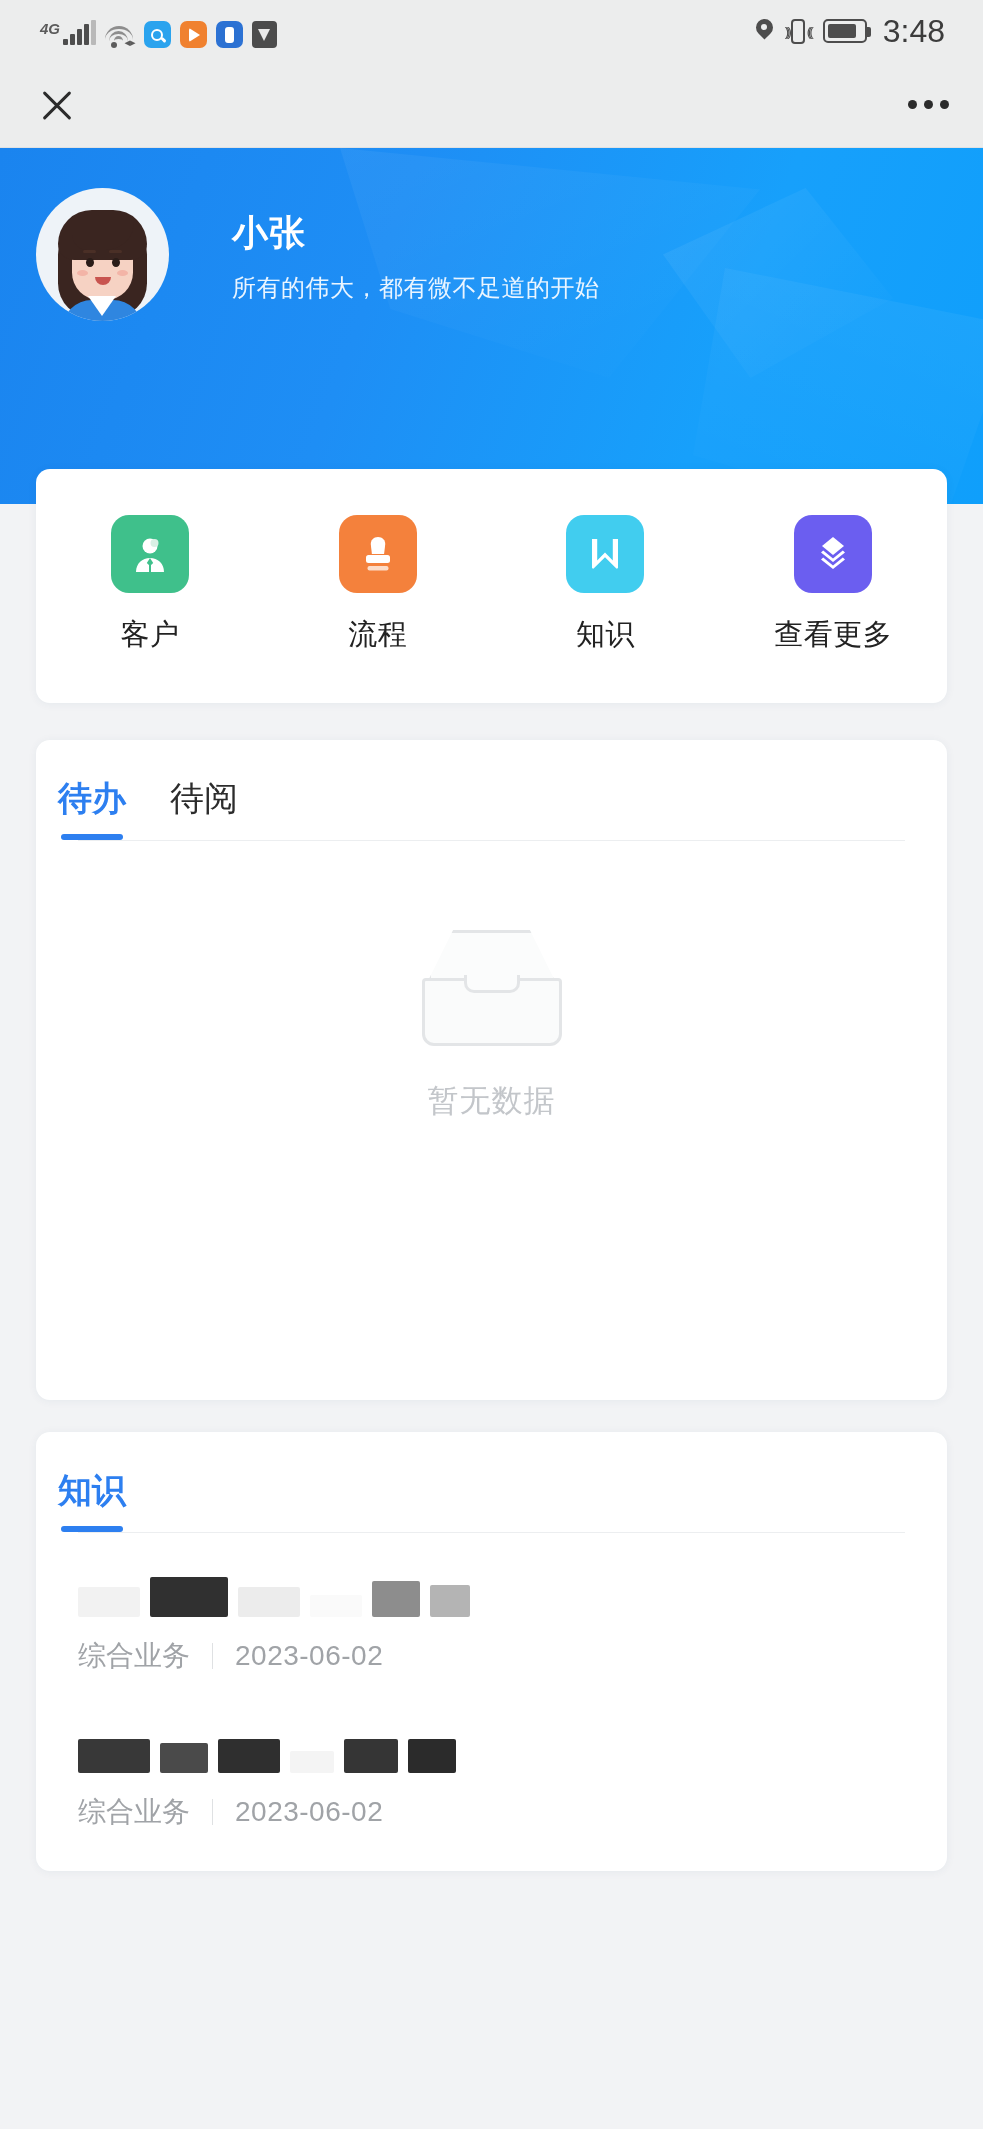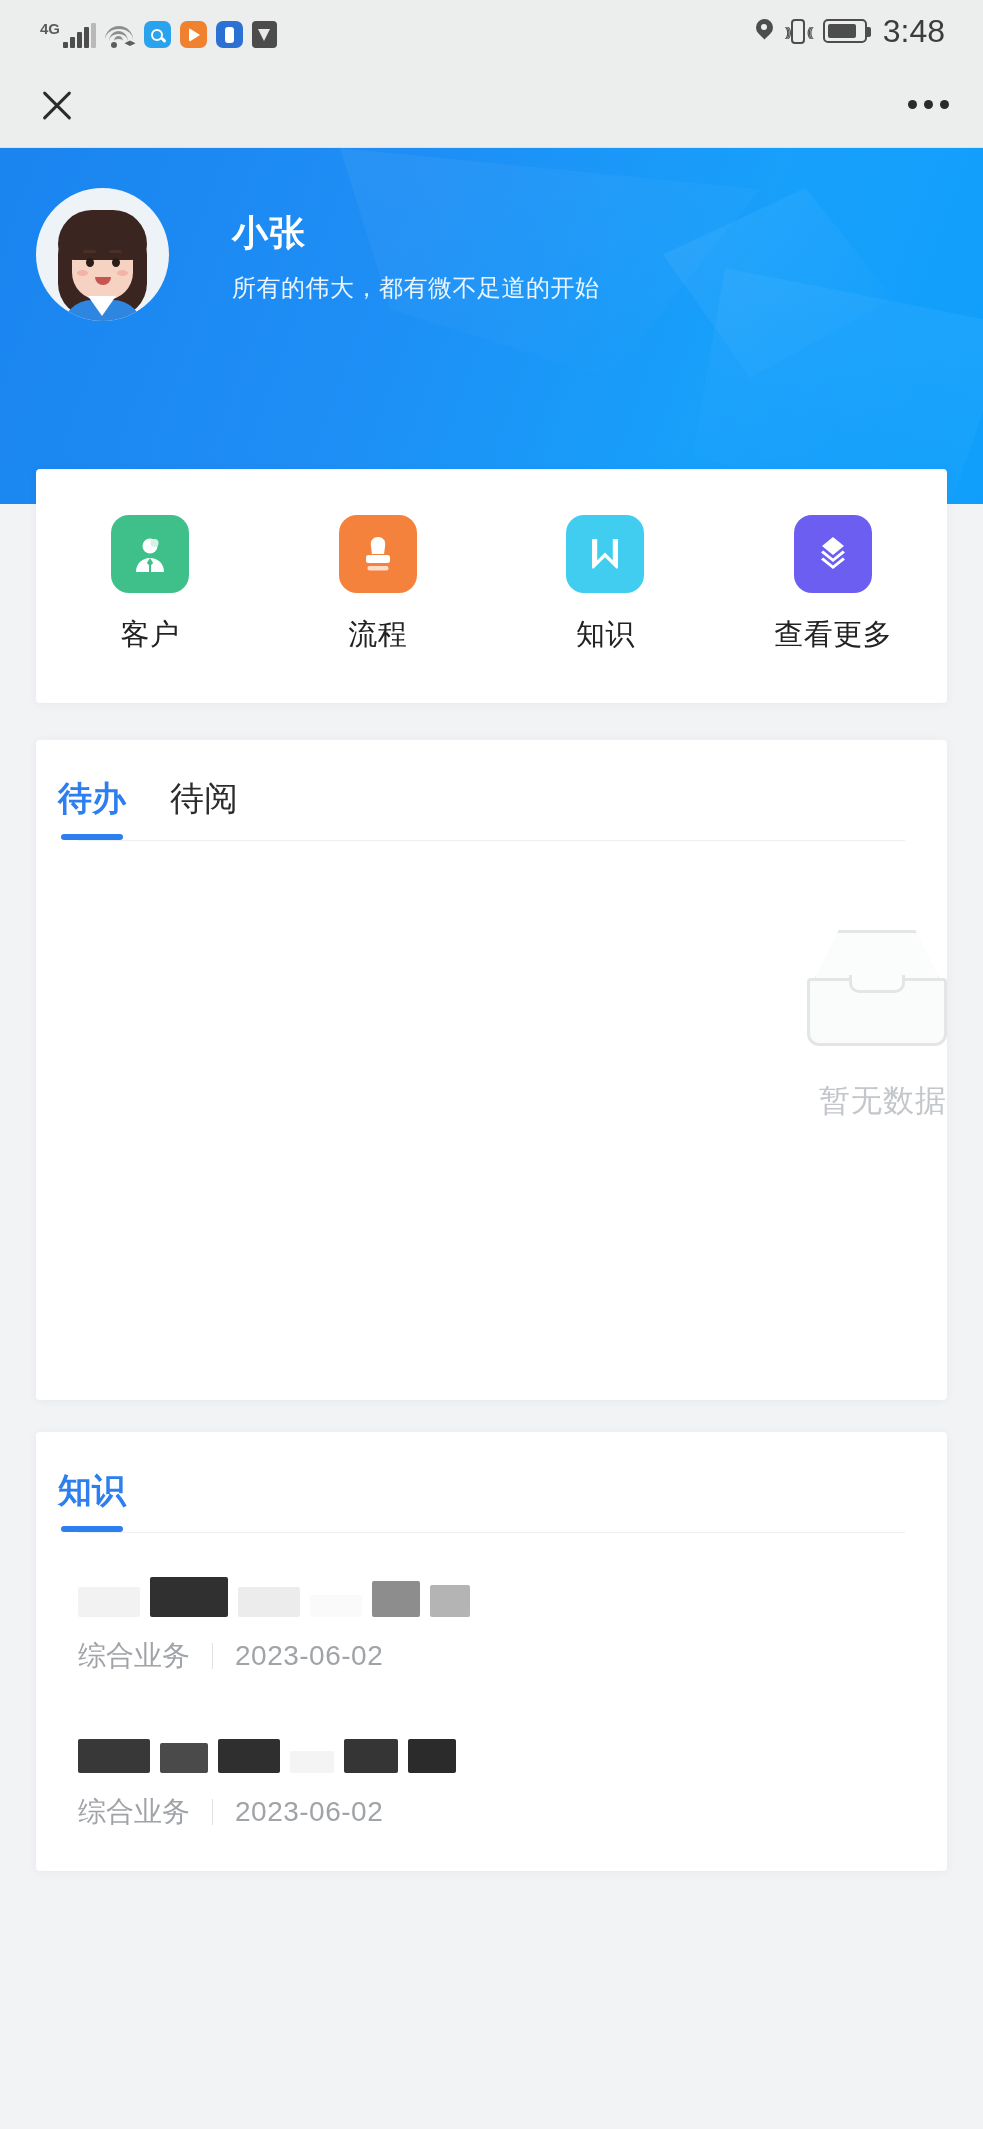--- a/index.html
+++ b/index.html
@@ -13,21 +13,21 @@
 
   
   .statusbar{
     height:62px; background:#eceded;
     display:flex; align-items:center; justify-content:space-between;
     padding:0 38px 0 40px;
   }
   .sb-left{ display:flex; align-items:flex-end; gap:9px; height:34px; }
   .sb-right{ display:flex; align-items:center; gap:12px; }
 
-  .net{ display:flex; align-items:flex-end; gap:3px; }
+  .net{ display:flex; gap:3px;font-style:italic; }
   .net-4g{ font-size:15px; color:#5b5b5b; font-weight:bold; line-height:1; margin-bottom:12px;}
   .bars{ display:flex; align-items:flex-end; gap:2.5px; height:24px; }
   .bars i{ display:block; width:4.5px; background:#4d4d4d; border-radius:1px; }
   .bars i:nth-child(1){ height:6px; }
   .bars i:nth-child(2){ height:11px; }
   .bars i:nth-child(3){ height:16px; }
   .bars i:nth-child(4){ height:21px; }
   .bars i:nth-child(5){ height:25px; background:#b9b9b9; }
 
   .wifi{ position:relative; width:30px; height:25px; }
@@ -137,21 +137,21 @@
       background:#2f86e0; border-radius:30px 30px 0 0; }
   .av-collar{ position:absolute; left:52px; top:108px; width:28px; height:20px;
       background:#fff; clip-path:polygon(0 0,100% 0,50% 100%); }
 
   .ptext{ padding-top:4px;margin-left:37px; }
   .pname{ font-size:36px; color:#ffffff; font-weight:bold; letter-spacing:1px; }
   .pslogan{ font-size:24px; color:#eaf5ff; margin-top:14px; letter-spacing:.5px; }
 
   
   .card{
-    background:#fff; border-radius:4px; margin:0 36px;
+    background:#fff; border-radius:14px; margin:0 36px;
     box-shadow:0 1px 10px rgba(20,60,110,.06);
   }
   .quick{ position:absolute; left:0; right:0; top:469px; }
   .quick .card{ padding:46px 0 48px; }
   .grid{ display:flex; }
   .qitem{ flex:1; display:flex; flex-direction:column; align-items:center; cursor:pointer; }
   .qicon{ width:78px;height:78px;border-radius:18px;display:flex;
           align-items:center;justify-content:center; }
   .qlabel{ margin-top:22px; font-size:29px; color:#222; letter-spacing:.5px; }
 
@@ -167,21 +167,21 @@
   .tab{ font-size:34px; color:#2c2c2c; padding-bottom:18px; position:relative; cursor:pointer; }
   .tab.active{ color:#2d7ff0; font-weight:bold; }
   .tab.active::after{
     content:""; position:absolute; left:50%; transform:translateX(-50%);
     bottom:0; width:62px; height:6px; background:#2d7ff0; border-radius:3px;
   }
   .tabs-rule{ height:1px; background:#eceef0; margin:0 42px; }
 
   .empty{
     position:absolute; left:0; right:0; top:190px;
-    display:flex; flex-direction:column; align-items:flex-end;
+    display:flex; flex-direction:column; align-items:center;
   }
   .tray{ width:140px; height:116px; position:relative; }
   .tray .lid{ position:absolute; left:6px; top:0; width:128px; height:52px;
       border:3px solid #e3e5e7; border-bottom:none;
       clip-path:polygon(20% 0,80% 0,100% 100%,0 100%);
       background:#fbfcfc; }
   .tray .box{ position:absolute; left:0; top:48px; width:140px; height:68px;
       border:3px solid #e3e5e7; border-radius:4px 4px 12px 12px; background:#fafbfb; }
   .tray .notch{ position:absolute; left:42px; top:45px; width:56px; height:18px;
       border:3px solid #e3e5e7; border-top:none; border-radius:0 0 10px 10px;

